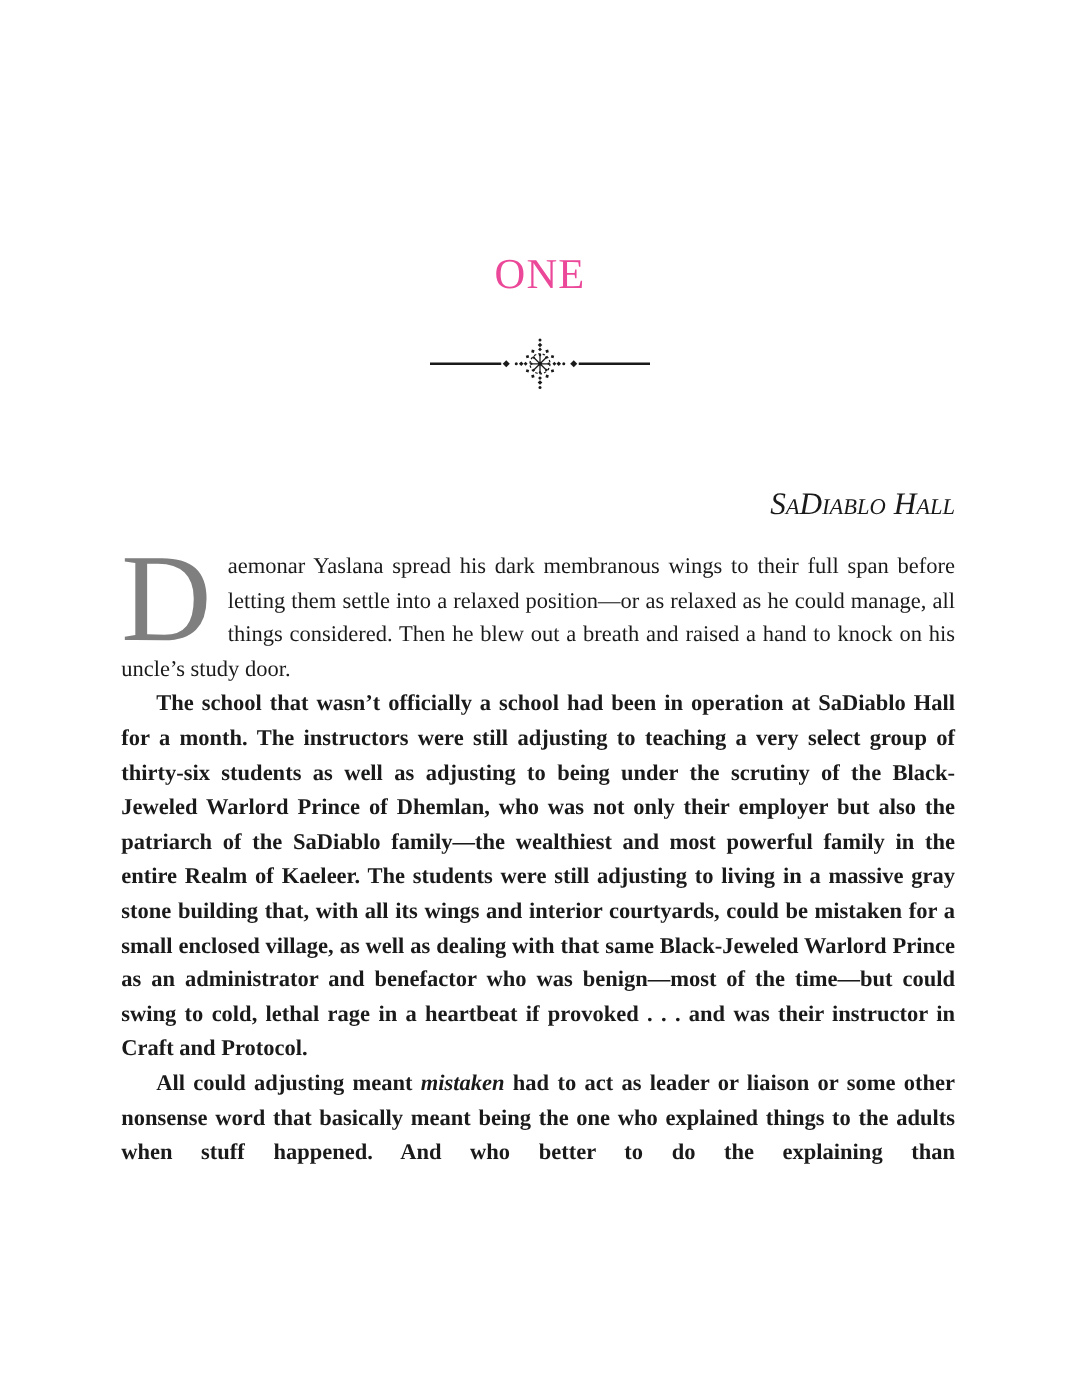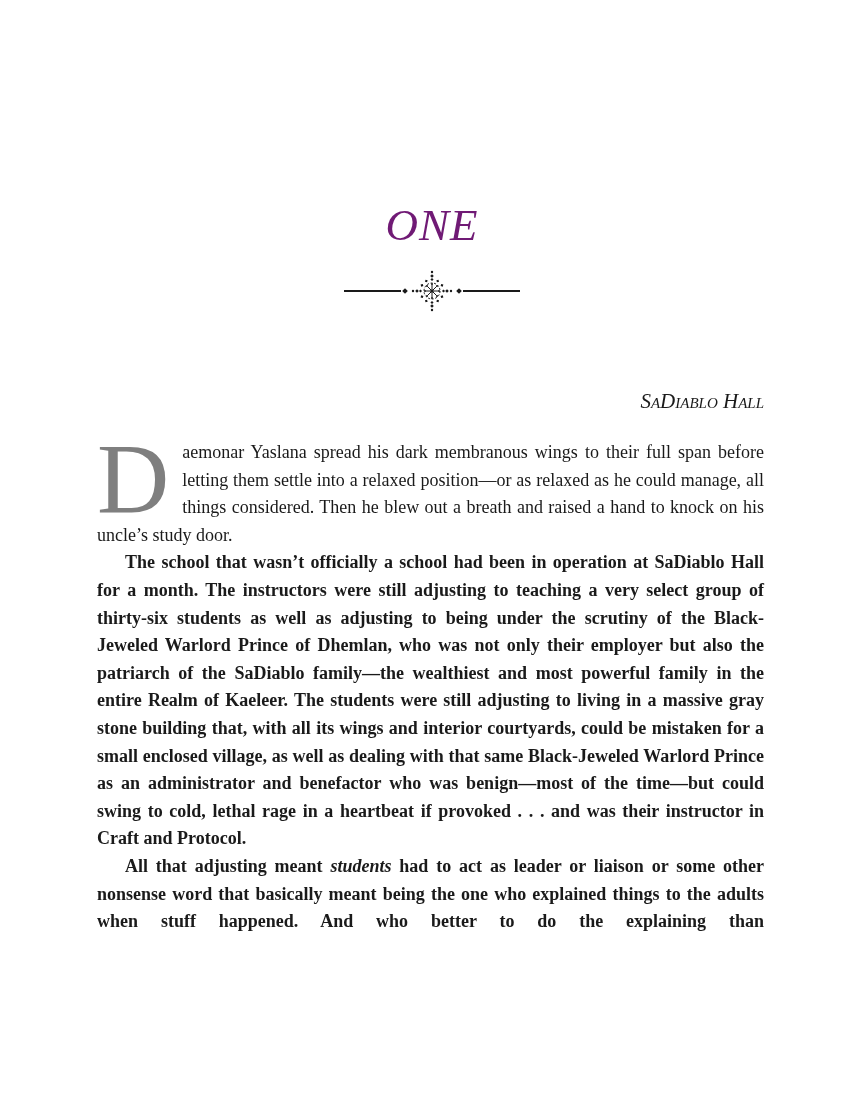--- a/index.html
+++ b/index.html
@@ -18,26 +18,25 @@
   }
 
   
   .chapter-title {
     position: absolute;
     top: 203px;
     left: 0;
     width: 100%;
     margin: 0;
     text-align: center;
-    font-size: 45px;
+    font-size: 34px;
     font-weight: normal;
     letter-spacing: 1px;
     line-height: 1;
-    color: #701a75;
-    font-style: italic;
+    color: #ec4899;
   }
 
   
   .divider {
     position: absolute;
     top: 269px;
     left: 0;
     width: 100%;
     height: 44px;
     display: flex;
@@ -65,21 +64,21 @@
 
   
   .location-heading {
     position: absolute;
     top: 390px;
     right: 100px;
     margin: 0;
     font-style: italic;
     font-variant: small-caps;
     font-weight: normal;
-    font-size: 21px;
+    font-size: 25px;
     line-height: 1.1;
     color: #1a1a1a;
   }
 
   
   .body-text {
     position: absolute;
     top: 439px;
     left: 97px;
     width: 667px;
@@ -176,16 +175,16 @@
     </svg>
     <span class="diamond"></span>
     <span class="rule"></span>
   </div>
 
   <h2 class="location-heading">SaDiablo Hall</h2>
 
   <div class="body-text">
     <p><span class="drop-cap">D</span><span>aemonar Yaslana spread his dark membranous wings to their full span before letting them settle into a relaxed position—or as relaxed as he could manage, all things considered. Then he blew out a breath and raised a hand to knock on his uncle’s study door.</span></p>
     <p class="indented">The school that wasn’t officially a school had been in operation at SaDiablo Hall for a month. The instructors were still adjusting to teaching a very select group of thirty-six students as well as adjusting to being under the scrutiny of the Black-Jeweled Warlord Prince of Dhemlan, who was not only their employer but also the patriarch of the SaDiablo family—the wealthiest and most powerful family in the entire Realm of Kaeleer. The students were still adjusting to living in a massive gray stone building that, with all its wings and interior courtyards, could be mistaken for a small enclosed village, as well as dealing with that same Black-Jeweled Warlord Prince as an administrator and benefactor who was benign—most of the time—but could swing to cold, lethal rage in a heartbeat if provoked . . . and was their instructor in Craft and Protocol.</p>
-    <p class="indented justify-last"><span>All that adjusting meant </span><span class="italic-word">students</span><span> had to act as leader or liaison or some other nonsense word that basically meant being the one who explained things to the adults when stuff happened. And who better to do the explaining than</span></p>
+    <p class="indented justify-last"><span>All could adjusting meant </span><span class="italic-word">mistaken</span><span> had to act as leader or liaison or some other nonsense word that basically meant being the one who explained things to the adults when stuff happened. And who better to do the explaining than</span></p>
   </div>
 
 </div>
 
 </body></html>

